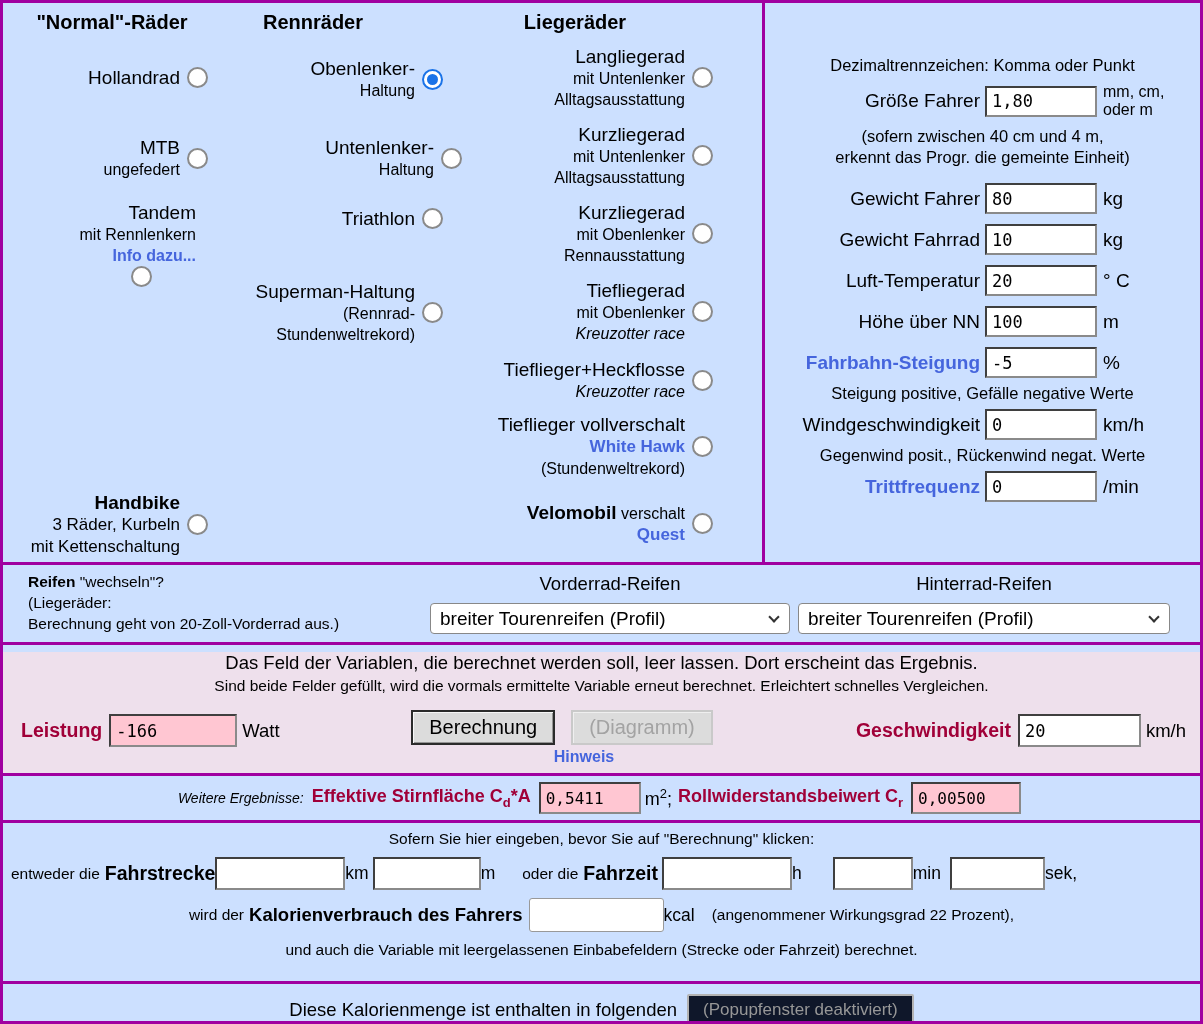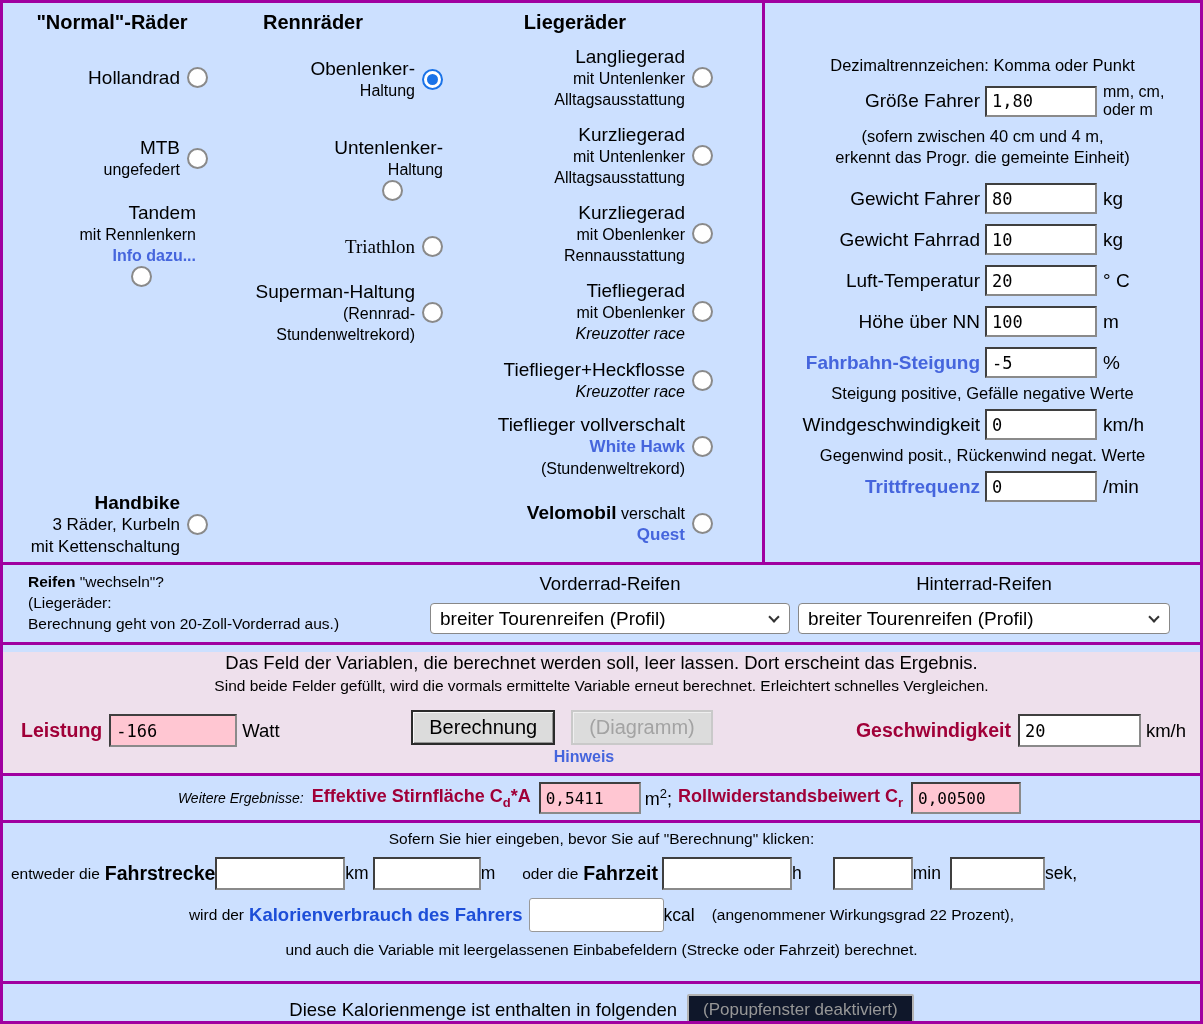--- a/index.html
+++ b/index.html
@@ -74,21 +74,21 @@
   .r-ipt{margin:0 4px 0 8px;width:102px;height:32px;font-size:16px;}
   .r-unit{font-size:18px;margin-right:6px;}
   .r-unit sup{font-size:13px;}
   
   .cal-intro{text-align:center;font-size:15.5px;margin-top:7px;}
   .cal-row1{display:flex;align-items:center;margin-top:9px;padding-left:8px;}
   .cal-row2{display:flex;align-items:center;justify-content:center;margin-top:8px;}
   .cal-outro{text-align:center;font-size:15.5px;margin-top:9px;}
   .smalltxt{font-size:15.5px;white-space:nowrap;}
   .boldlbl{font-size:19.5px;font-weight:bold;white-space:nowrap;}
-  .kcal-lbl{font-size:18.5px;font-weight:bold;color:#1d4ed8;white-space:nowrap;margin-left:5px;}
+  .kcal-lbl{font-size:18.5px;font-weight:bold;color:#000000;white-space:nowrap;margin-left:5px;}
   .unit-md{font-size:17.5px;white-space:nowrap;}
   .ipt-soft{width:135px;height:34px;background:#fff;border:1px solid #999;border-radius:3px;
             margin-left:6px;font-family:"DejaVu Sans Mono",monospace;font-size:17px;padding:2px 5px;}
   
   .popup-txt{font-size:18.5px;}
   .btn.popup{font-size:17px;background:#0f172a;color:#979797;border:2px solid #b3b3b3;
         border-radius:2px;padding:4px 14px;margin-left:10px;cursor:default;}
 </style>
 </head>
 <body>
@@ -132,28 +132,28 @@
         <span class="radio"></span>
       </div>
 
       <div class="bike-item" style="right:319px;top:54px;">
         <div class="bike-text">
           <div class="t19">Obenlenker-</div>
           <div class="t16">Haltung</div>
         </div>
         <span class="radio checked"></span>
       </div>
-      <div class="bike-item" style="right:319px;top:133px;flex-direction:column;">
+      <div class="bike-item" style="right:300px;top:133px;">
         <div class="bike-text">
           <div class="t19">Untenlenker-</div>
           <div class="t16">Haltung</div>
         </div>
         <span class="radio"></span>
       </div>
-      <div class="bike-item" style="right:319px;top:232px;font-family:Liberation Serif, serif;">
+      <div class="bike-item" style="right:319px;top:204px;">
         <div class="bike-text">
             <div class="t19">Triathlon</div>
           </div>
         <span class="radio"></span>
       </div>
       <div class="bike-item" style="right:319px;top:277px;">
         <div class="bike-text">
           <div class="t19">Superman-Haltung</div>
           <div class="t16">(Rennrad-</div>
           <div class="t16">Stundenweltrekord)</div>

